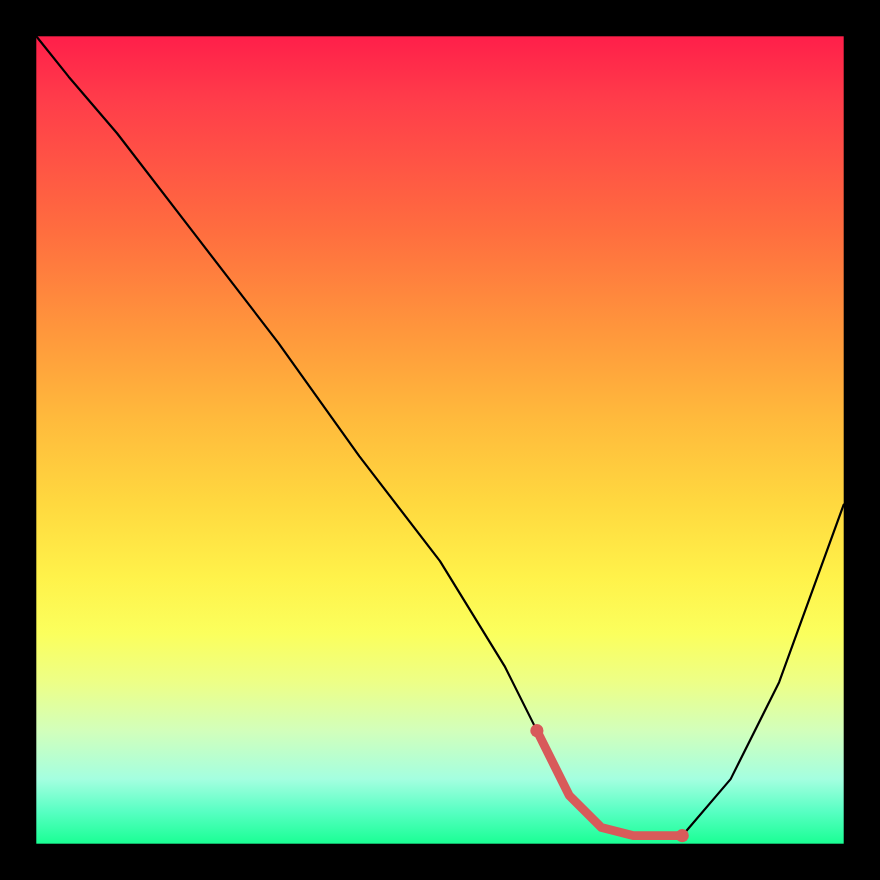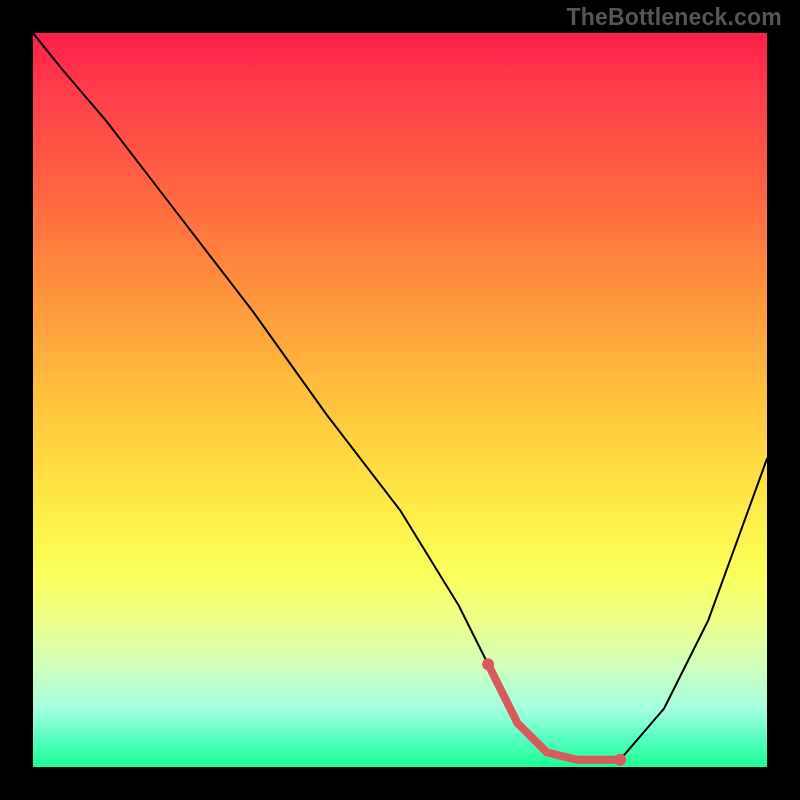--- a/index.html
+++ b/index.html
@@ -63,21 +63,20 @@
     stroke-linejoin: round;
   }
   .dot-accent {
     fill: #d85a5a;
   }
 </style>
 </head>
 <body>
 
 <div class="frame">
-  <div class="watermark">TheBottleneck.com</div>
   <div class="plot">
     <svg class="curve" viewBox="0 0 734 734">
       <path id="main-path" class="line-main" d="M0.0 0.0 L29.4 36.7 L73.4 88.1 L146.8 183.5 L220.2 278.9 L293.6 381.7 L367.0 477.1 L425.7 572.5 L455.1 631.2 L484.4 690.0 L513.8 719.3 L543.2 726.7 L572.5 726.7 L587.2 726.7 L631.2 675.3 L675.3 587.2 L734.0 425.7"></path>
       <path id="accent-path" class="line-accent" d="M455.1 631.2 L484.4 690.0 L513.8 719.3 L543.2 726.7 L572.5 726.7 L587.2 726.7"></path>
       <circle id="accent-dot-start" class="dot-accent" r="6" cx="455.08" cy="631.24"></circle>
       <circle id="accent-dot-end" class="dot-accent" r="6" cx="587.2" cy="726.66"></circle>
     </svg>
   </div>
 </div>
 

